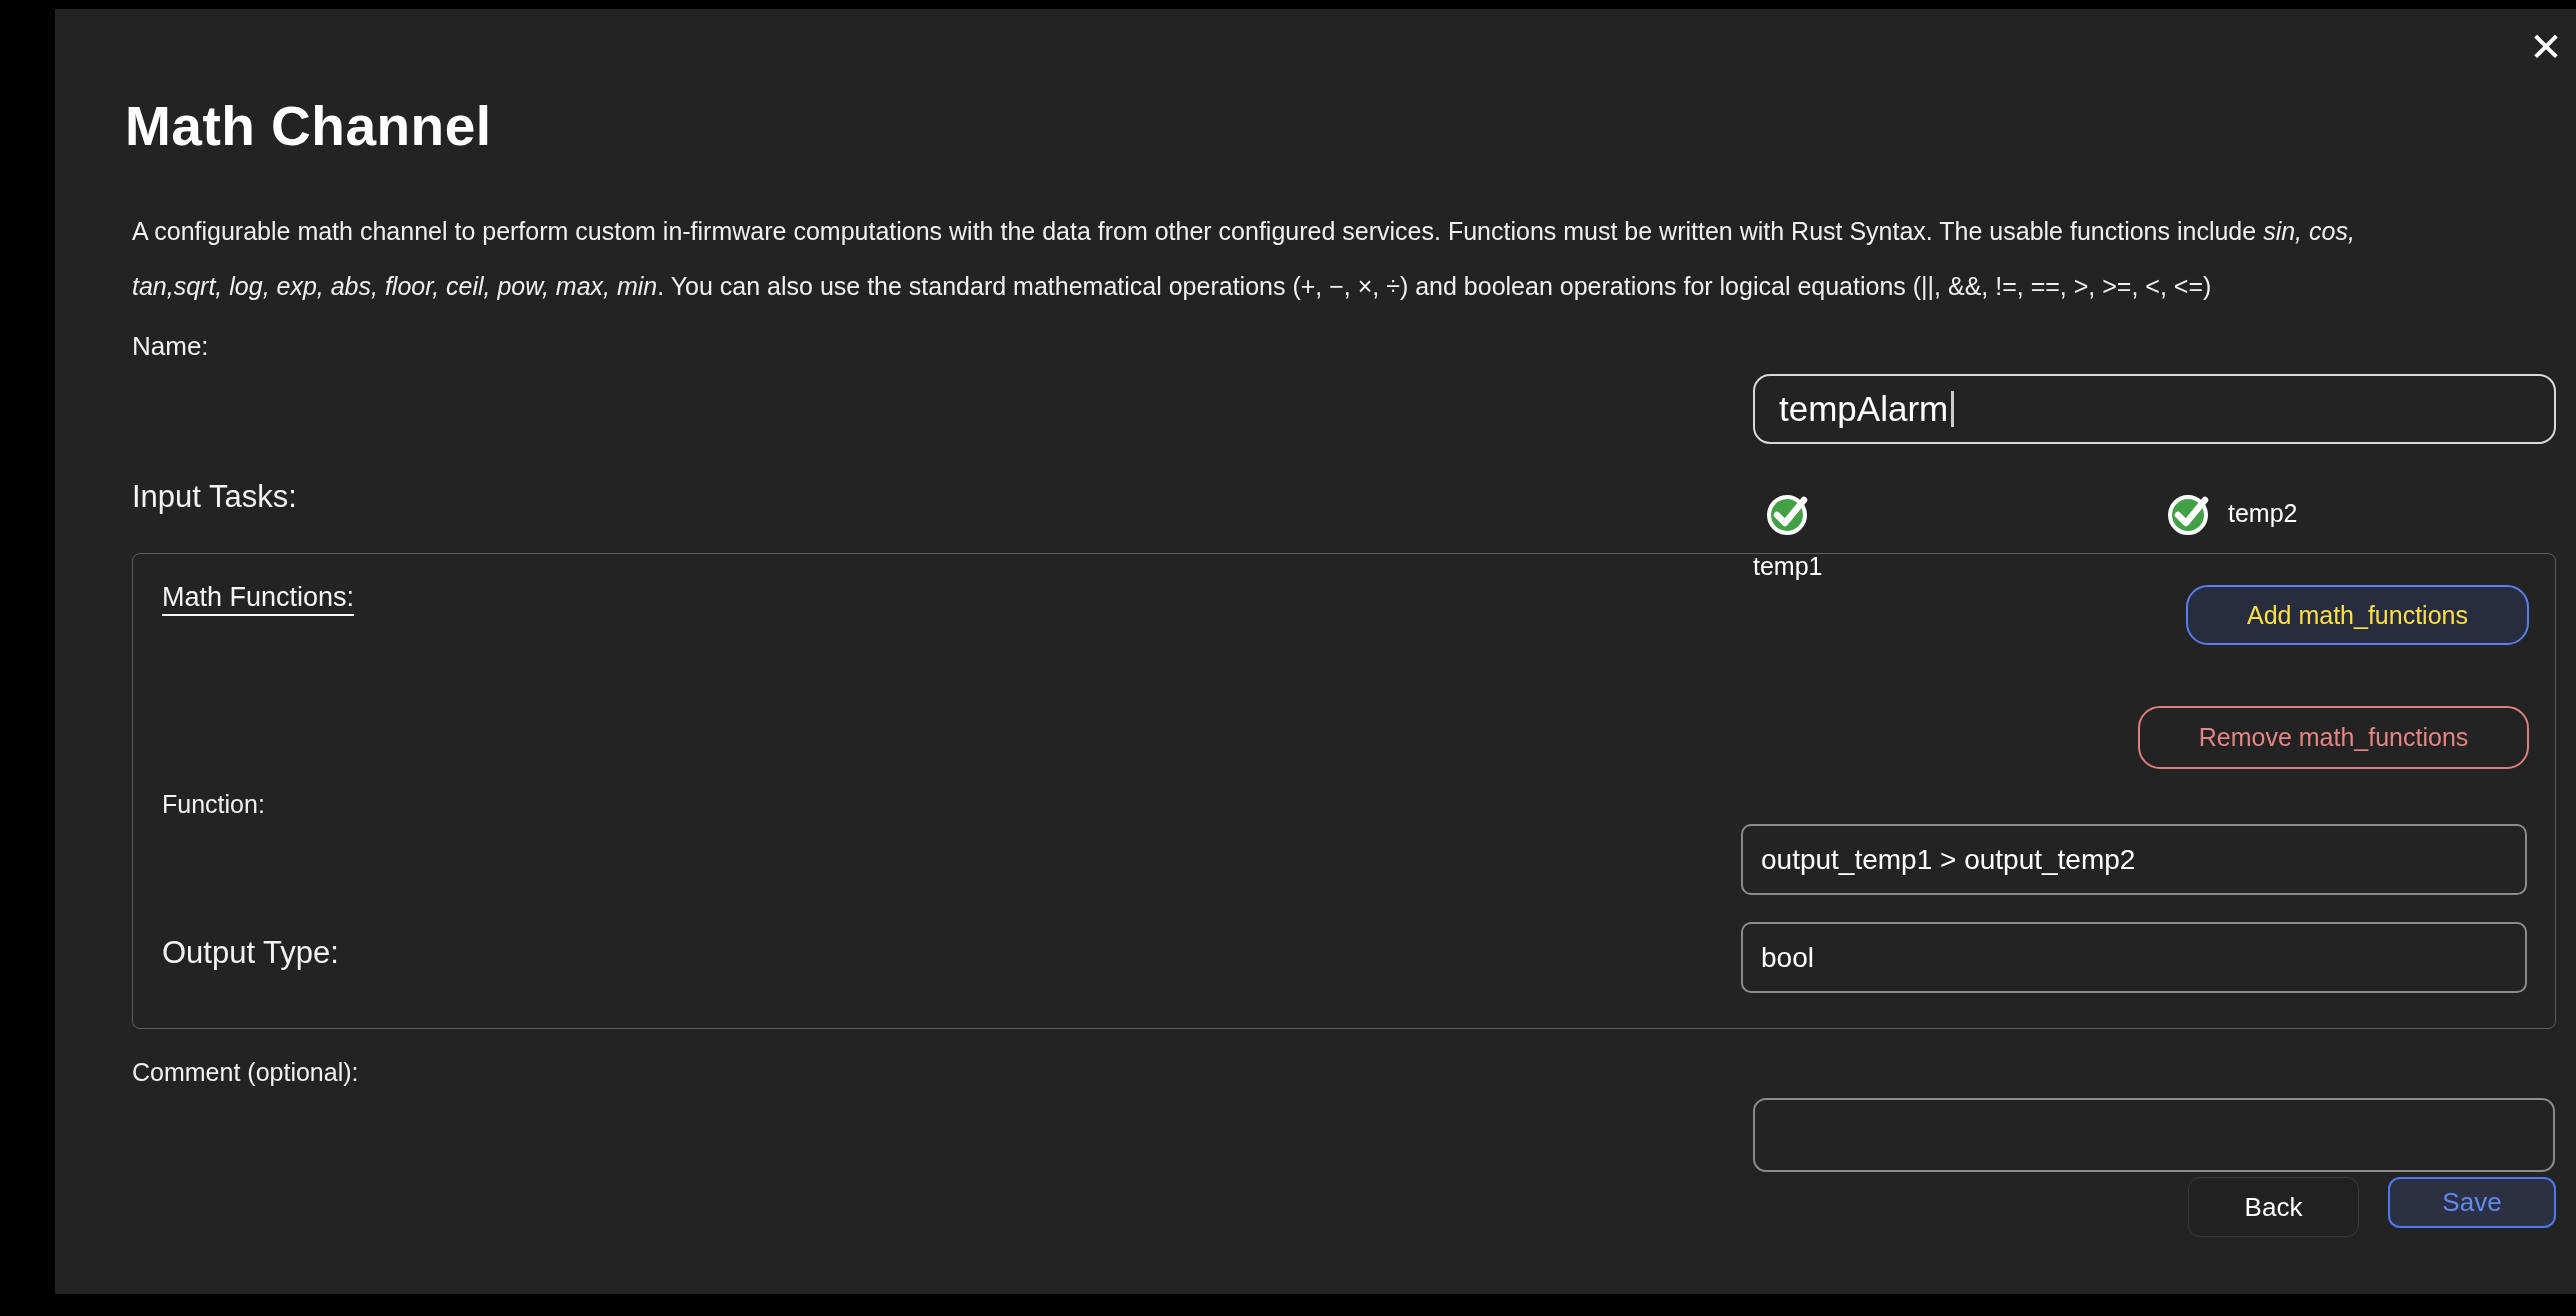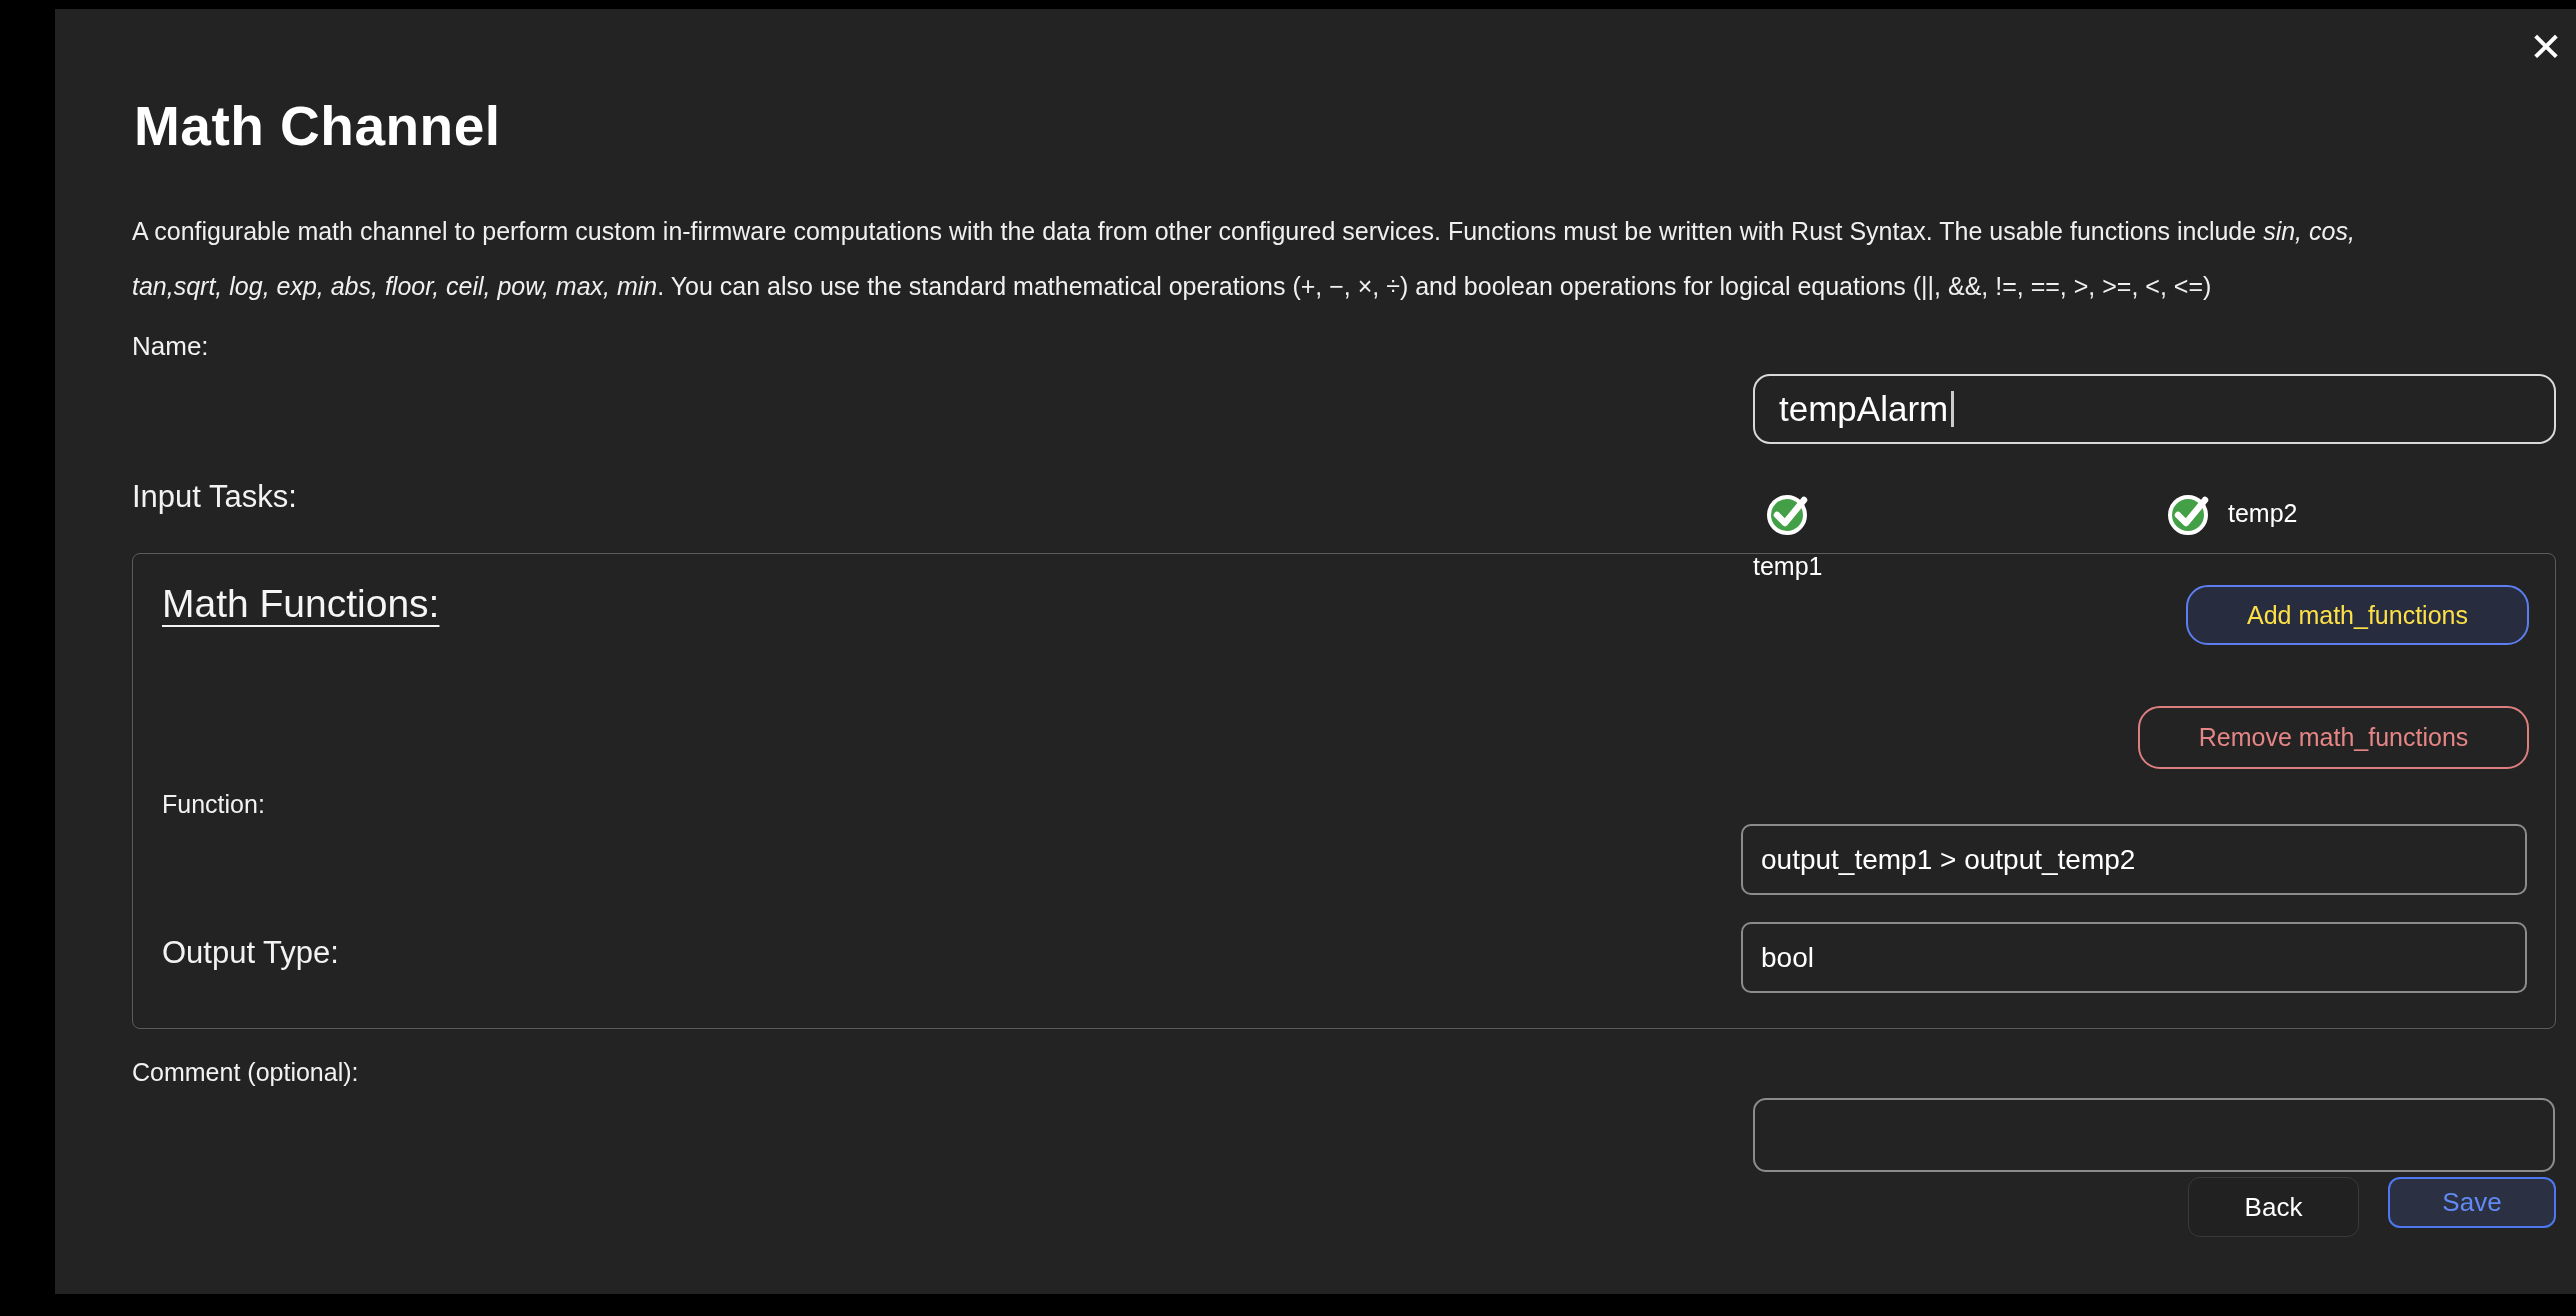--- a/index.html
+++ b/index.html
@@ -12,21 +12,21 @@
   .modal{
     left:55px;top:9px;width:2521px;height:1285px;
     background:#232323;color:#f2f2f2;
   }
   .close-btn{
     left:2463px;top:12px;width:56px;height:52px;
     color:#fff;font-size:40px;font-weight:300;line-height:52px;text-align:center;
     cursor:pointer;user-select:none;
   }
   .title{
-    left:79px;top:85px;font-size:55px;font-weight:700;color:#ffffff;letter-spacing:0.5px;
+    left:70px;top:85px;font-size:55px;font-weight:700;color:#ffffff;letter-spacing:0.5px;
   }
   .description{
     left:77px;top:195px;width:2449px;font-size:25px;line-height:55px;color:#f0f0f0;
   }
   .description .it{font-style:italic;}
   .field-label{color:#f2f2f2;}
   .lbl-name{left:77px;top:322px;font-size:26px;}
   .lbl-tasks{left:77px;top:470px;font-size:31px;}
   .lbl-function{left:107px;top:781px;font-size:25px;}
   .lbl-output{left:107px;top:926px;font-size:31px;}
@@ -63,21 +63,21 @@
   }
   .task-1{left:1698px;top:480px;flex-direction:column;}
   .task-2{left:2110px;top:480px;}
   .task-item .label{font-size:25px;color:#ffffff;}
   .check-icon{width:48px;height:48px;flex:0 0 auto;}
   .math-box{
     left:77px;top:544px;width:2422px;height:474px;
     border:1.5px solid #5c5c5c;border-radius:8px;
   }
   .math-heading{
-    left:107px;top:573px;font-size:39px;color:#f5f5f5;
+    left:107px;top:573px;font-size:27px;color:#f5f5f5;
     text-decoration:underline;text-underline-offset:8px;text-decoration-thickness:2px;
   }
   .btn{
     box-sizing:border-box;display:flex;align-items:center;justify-content:center;
     cursor:pointer;user-select:none;
   }
   .add-btn{
     left:2131px;top:576px;width:343px;height:60px;border-radius:22px;
     border:2px solid #5d7ef0;background:#272d3f;color:#fde047;font-size:25px;
   }

